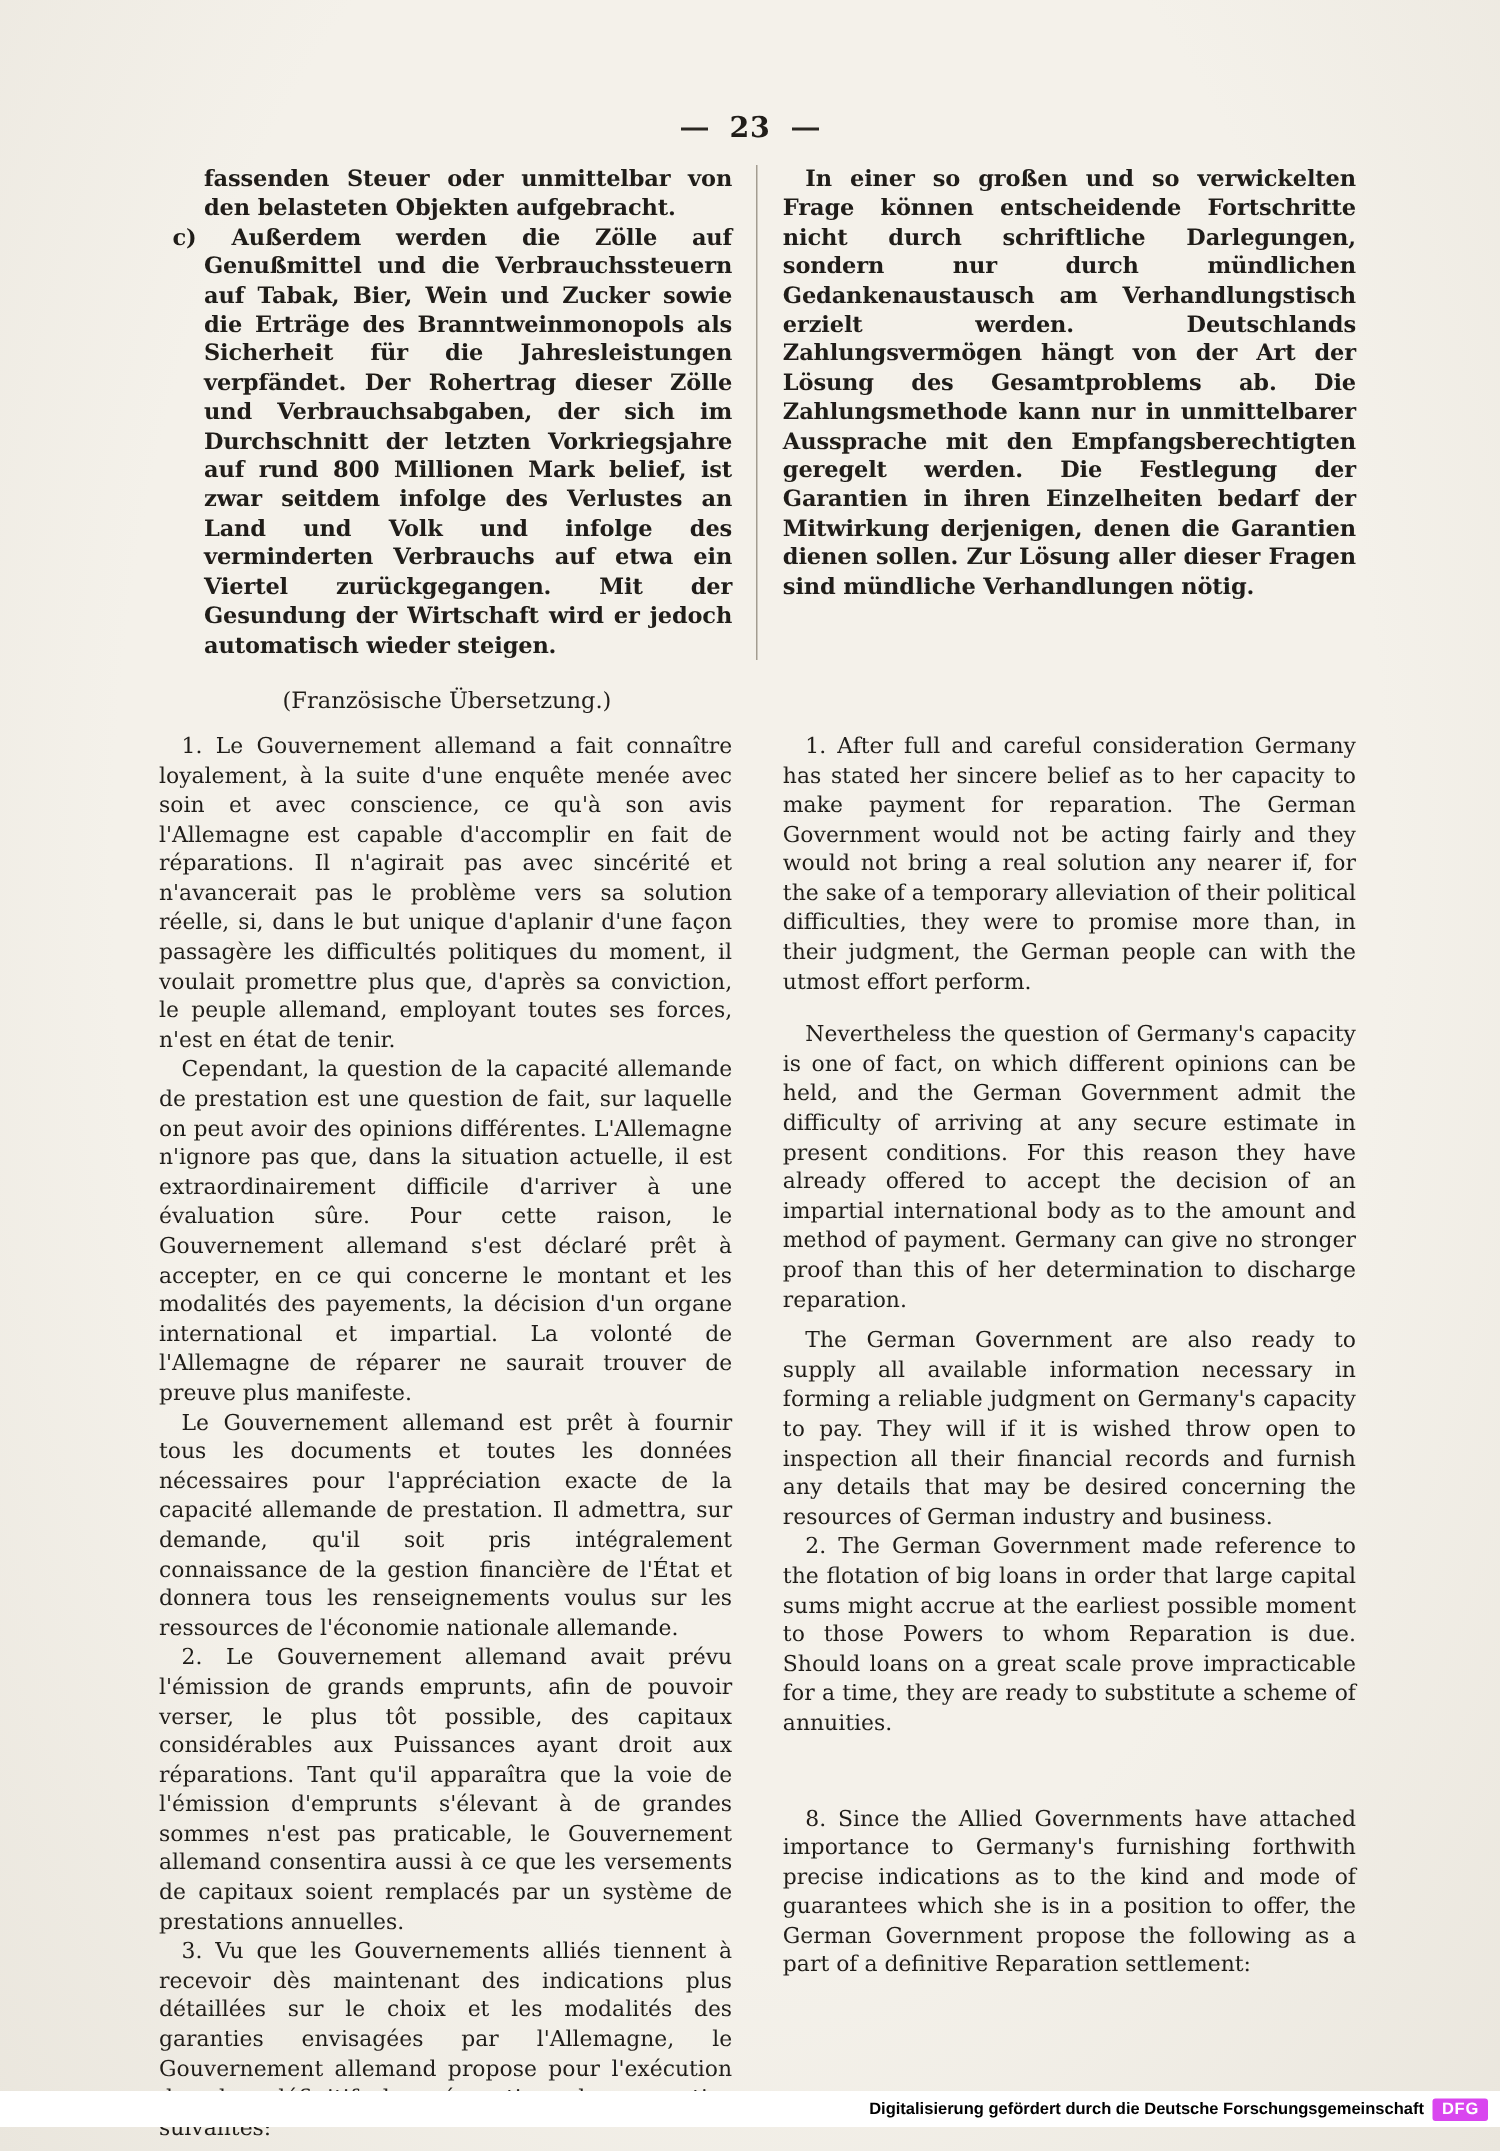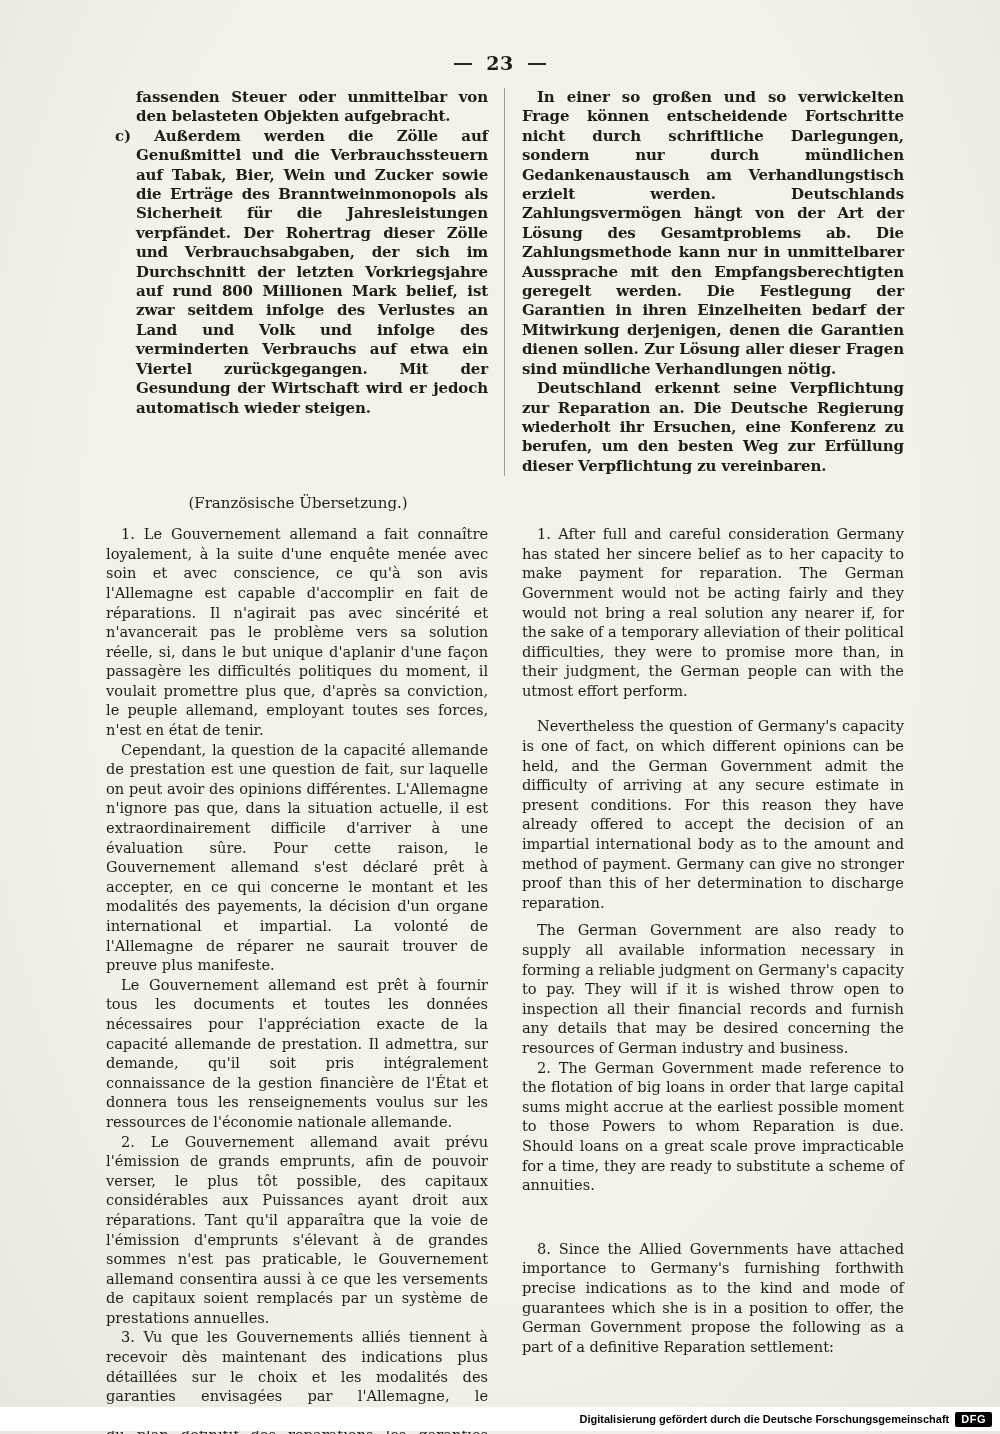--- a/index.html
+++ b/index.html
@@ -9,21 +9,21 @@
     overflow: hidden;
     background:
       radial-gradient(ellipse at 50% 40%, #f4f1ea 60%, #eae6dd 100%);
     font-family: "DejaVu Serif", serif;
     color: #201d19;
   }
   .page { position: absolute; inset: 0; }
 
   
   .pagenum-row {
-    margin-top: 52px;
+    margin-top: 74px;
     display: flex; justify-content: center; align-items: center; gap: 14px;
   }
   .pagenum-dash { width: 18px; height: 2px; background: #2a2722; margin-top: 2px; }
   .pagenum { font-size: 19px; font-weight: bold; letter-spacing: 0.5px; }
 
   
   .content { margin: 14px 96px 0 106px; }
   .row { display: flex; }
   .col { width: 384px; text-align: justify; }
   .col.left { margin-right: 0; }
@@ -54,30 +54,30 @@
     font-size: 14.6px;
     line-height: 19.6px;
     text-indent: 15px;
   }
   .en-col .mt-lg { margin-top: 44px; }
   .en-col .mt-md { margin-top: 16px; }
   .en-col .mt-sm { margin-top: 8px; }
 
   
   .footer-bar {
-    position: absolute; left: 0; right: 0; bottom: 3px;
+    position: absolute; left: 0; right: 0; bottom: 16px;
     height: 24px; background: #ffffff;
     display: flex; justify-content: flex-end; align-items: center;
     gap: 6px; padding-right: 8px;
     font-family: "Liberation Sans", sans-serif;
     font-size: 11px; font-weight: bold; color: #000; margin-top: 32px;
   }
   .dfg-logo {
     display: inline-block;
-    background: #000000; color: #ffffff;
+    background: #d946ef; color: #ffffff;
     padding: 1px 6px 2px 6px;
     font-size: 11px; font-weight: bold;
     border-radius: 2px; letter-spacing: 0.5px;
   }
 </style>
 </head>
 <body>
 
 <div class="page">
 
@@ -92,21 +92,20 @@
     <div class="row frak" lang="de">
       <div class="col left">
         <p class="p-cont">fassenden Steuer oder unmittelbar von den belasteten Objekten aufgebracht.</p>
         <p class="p-hang">c) Außerdem werden die Zölle auf Genußmittel und die Verbrauchssteuern auf Tabak, Bier, Wein und Zucker sowie die Erträge des Branntweinmonopols als Sicherheit für die Jahresleistungen verpfändet. Der Rohertrag dieser Zölle und Verbrauchsabgaben, der sich im Durchschnitt der letzten Vorkriegsjahre auf rund 800 Millionen Mark belief, ist zwar seitdem infolge des Verlustes an Land und Volk und infolge des verminderten Verbrauchs auf etwa ein Viertel zurückgegangen. Mit der Gesundung der Wirtschaft wird er jedoch automatisch wieder steigen.</p>
       </div>
       <div class="gutter">
         <div class="vdivider"></div>
       </div>
       <div class="col right">
         <p class="p-ind">In einer so großen und so verwickelten Frage können entscheidende Fortschritte nicht durch schriftliche Darlegungen, sondern nur durch mündlichen Gedankenaustausch am Verhandlungstisch erzielt werden. Deutschlands Zahlungsvermögen hängt von der Art der Lösung des Gesamtproblems ab. Die Zahlungsmethode kann nur in unmittelbarer Aussprache mit den Empfangsberechtigten geregelt werden. Die Festlegung der Garantien in ihren Einzelheiten bedarf der Mitwirkung derjenigen, denen die Garantien dienen sollen. Zur Lösung aller dieser Fragen sind mündliche Verhandlungen nötig.</p>
-        <p class="p-ind">Deutschland erkennt seine Verpflichtung zur Reparation an. Die Deutsche Regierung wiederholt ihr Ersuchen, eine Konferenz zu berufen, um den besten Weg zur Erfüllung dieser Verpflichtung zu vereinbaren.</p>
       </div>
     </div>
 
     <div class="row headings-row">
       <div class="col">
         <div class="trans-heading">(Französische Übersetzung.)</div>
       </div>
       <div class="gutter"></div>
     </div>
 

